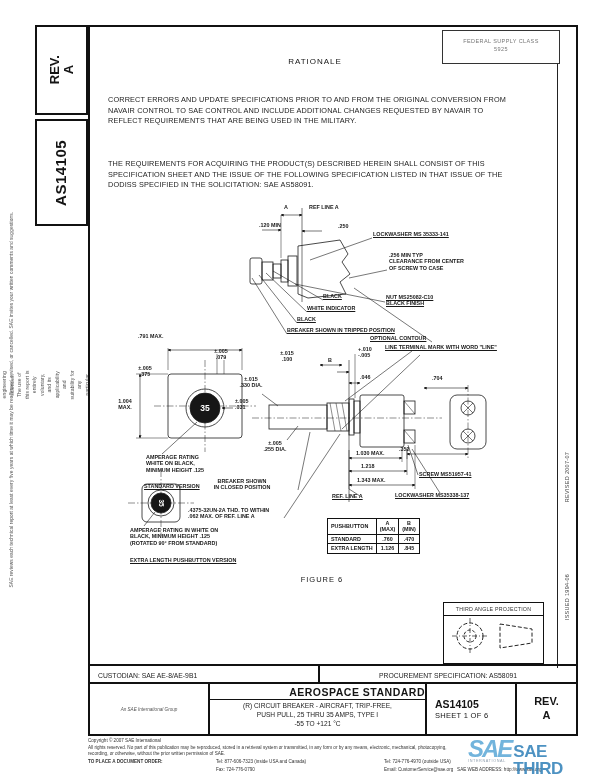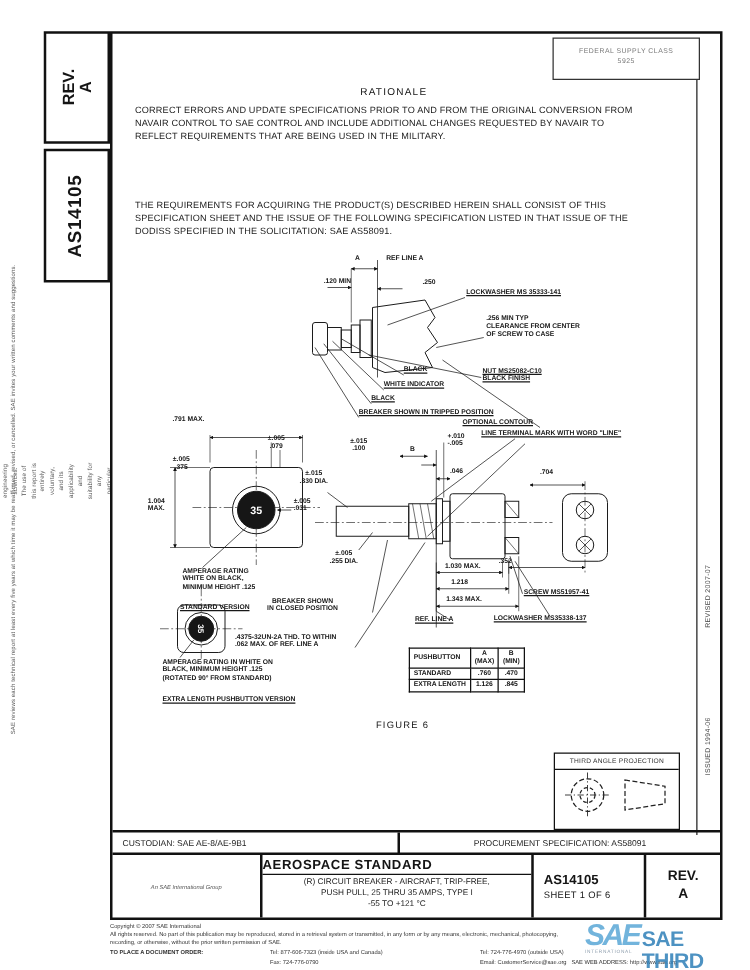--- a/index.html
+++ b/index.html
@@ -8,21 +8,21 @@
   
   .vwrap{position:absolute;display:flex;align-items:center;justify-content:center;}
   .vrot{transform:rotate(-90deg);white-space:nowrap;}
   .disclaimer{font-size:5px;color:#555;line-height:1.5;letter-spacing:.1px;}
   
   .tabtext{font-weight:bold;text-align:center;line-height:1.05;}
   
   #frame{position:absolute;left:88px;top:25px;width:490px;height:711px;border:2px solid #111;box-sizing:border-box;background:#fff;}
   .fsc{position:absolute;right:16px;top:3px;width:118px;height:34px;border:1.5px solid #333;box-sizing:border-box;
        font-size:5.5px;color:#777;text-align:center;line-height:1.5;padding-top:6px;letter-spacing:.4px;}
-  .rationale-title{position:absolute;left:0;top:42px;width:450px;text-align:center;font-size:8px;letter-spacing:1px;font-weight:400;}
+  .rationale-title{position:absolute;left:0;top:30px;width:450px;text-align:center;font-size:8px;letter-spacing:1px;font-weight:400;}
   .para{position:absolute;left:18px;width:408px;font-size:7.3px;line-height:1.45;letter-spacing:.15px;font-weight:400;color:#1b1b1b;}
   .rstrip{position:absolute;right:18px;top:37px;bottom:66px;border-left:1px solid #222;width:0;}
   .rstrip-text{font-size:5.5px;color:#444;letter-spacing:.3px;}
   
   #figure{position:absolute;left:12px;top:175px;width:445px;height:395px;}
   #figure svg{position:absolute;left:0;top:0;}
   .lbl{position:absolute;font-size:5.4px;font-weight:700;color:#181818;line-height:1.2;white-space:pre-line;}
   .lbl.c{text-align:center;}
   .lbl.u{text-decoration:underline;}
   .figcap{position:absolute;left:160px;top:373px;width:120px;text-align:center;font-size:7.5px;letter-spacing:1px;font-weight:400;}
@@ -40,21 +40,21 @@
   #custrow .c1{width:230px;padding-left:8px;border-right:2px solid #111;}
   #custrow .c2{flex:1;justify-content:center;}
   #titlerow{position:absolute;left:0;right:0;bottom:0;height:50px;border-top:2px solid #111;display:flex;}
   #titlerow .tcell{box-sizing:border-box;border-right:2px solid #111;}
   .logo-cell{width:120px;display:flex;flex-direction:column;align-items:center;justify-content:center;}
   .logo-line{line-height:1;}
   .logo-sae{font-weight:900;font-style:italic;font-size:19px;letter-spacing:-1.5px;}
   .logo-aero{font-style:italic;font-size:17px;font-weight:400;letter-spacing:-.5px;}
   .logo-sub{font-size:4.6px;font-style:italic;color:#555;margin-top:1px;}
   .center-cell{width:217px;display:flex;flex-direction:column;}
-  .std-head{font-size:10.5px;font-weight:bold;text-align:left;letter-spacing:.5px;border-bottom:1.5px solid #111;padding:2px 0 1px;}
+  .std-head{font-size:10.5px;font-weight:bold;text-align:right;letter-spacing:.5px;border-bottom:1.5px solid #111;padding:2px 0 1px;}
   .std-title{font-size:6.6px;font-weight:400;text-align:center;line-height:1.35;padding-top:2px;color:#222;}
   .num-cell{width:90px;display:flex;flex-direction:column;justify-content:center;padding-left:8px;}
   .num-doc{font-weight:bold;font-size:10.5px;line-height:1.2;}
   .num-sheet{font-size:7.5px;letter-spacing:.3px;}
   .rev-cell{flex:1;border-right:none!important;display:flex;flex-direction:column;align-items:center;justify-content:center;font-weight:bold;font-size:11px;line-height:1.25;}
   
   #legal{position:absolute;left:88px;top:738px;width:495px;font-size:4.6px;color:#333;line-height:1.45;}
   #legal .l-order{display:flex;margin-top:1px;}
   #legal .ocol1{width:128px;font-weight:bold;}
   #legal .ocol2{width:168px;}
@@ -86,21 +86,21 @@
 </div>
 
 <div id="frame">
 
   <div class="fsc">
     <div>FEDERAL SUPPLY CLASS</div>
     <div>5925</div>
   </div>
 
   <div class="rationale-title">RATIONALE</div>
-  <div class="para" style="top:56px;">CORRECT ERRORS AND UPDATE SPECIFICATIONS PRIOR TO AND FROM THE ORIGINAL CONVERSION FROM NAVAIR CONTROL TO SAE CONTROL AND INCLUDE ADDITIONAL CHANGES REQUESTED BY NAVAIR TO REFLECT REQUIREMENTS THAT ARE BEING USED IN THE MILITARY.</div>
+  <div class="para" style="top:68px;">CORRECT ERRORS AND UPDATE SPECIFICATIONS PRIOR TO AND FROM THE ORIGINAL CONVERSION FROM NAVAIR CONTROL TO SAE CONTROL AND INCLUDE ADDITIONAL CHANGES REQUESTED BY NAVAIR TO REFLECT REQUIREMENTS THAT ARE BEING USED IN THE MILITARY.</div>
   <div class="para" style="top:132px;">THE REQUIREMENTS FOR ACQUIRING THE PRODUCT(S) DESCRIBED HEREIN SHALL CONSIST OF THIS SPECIFICATION SHEET AND THE ISSUE OF THE FOLLOWING SPECIFICATION LISTED IN THAT ISSUE OF THE DODISS SPECIFIED IN THE SOLICITATION: SAE AS58091.</div>
 
   <div class="rstrip"></div>
   <div class="vwrap" style="right:1px;top:390px;width:16px;height:120px;">
     <div class="vrot rstrip-text">REVISED 2007-07</div>
   </div>
   <div class="vwrap" style="right:1px;top:510px;width:16px;height:120px;">
     <div class="vrot rstrip-text">ISSUED 1994-06</div>
   </div>
 

